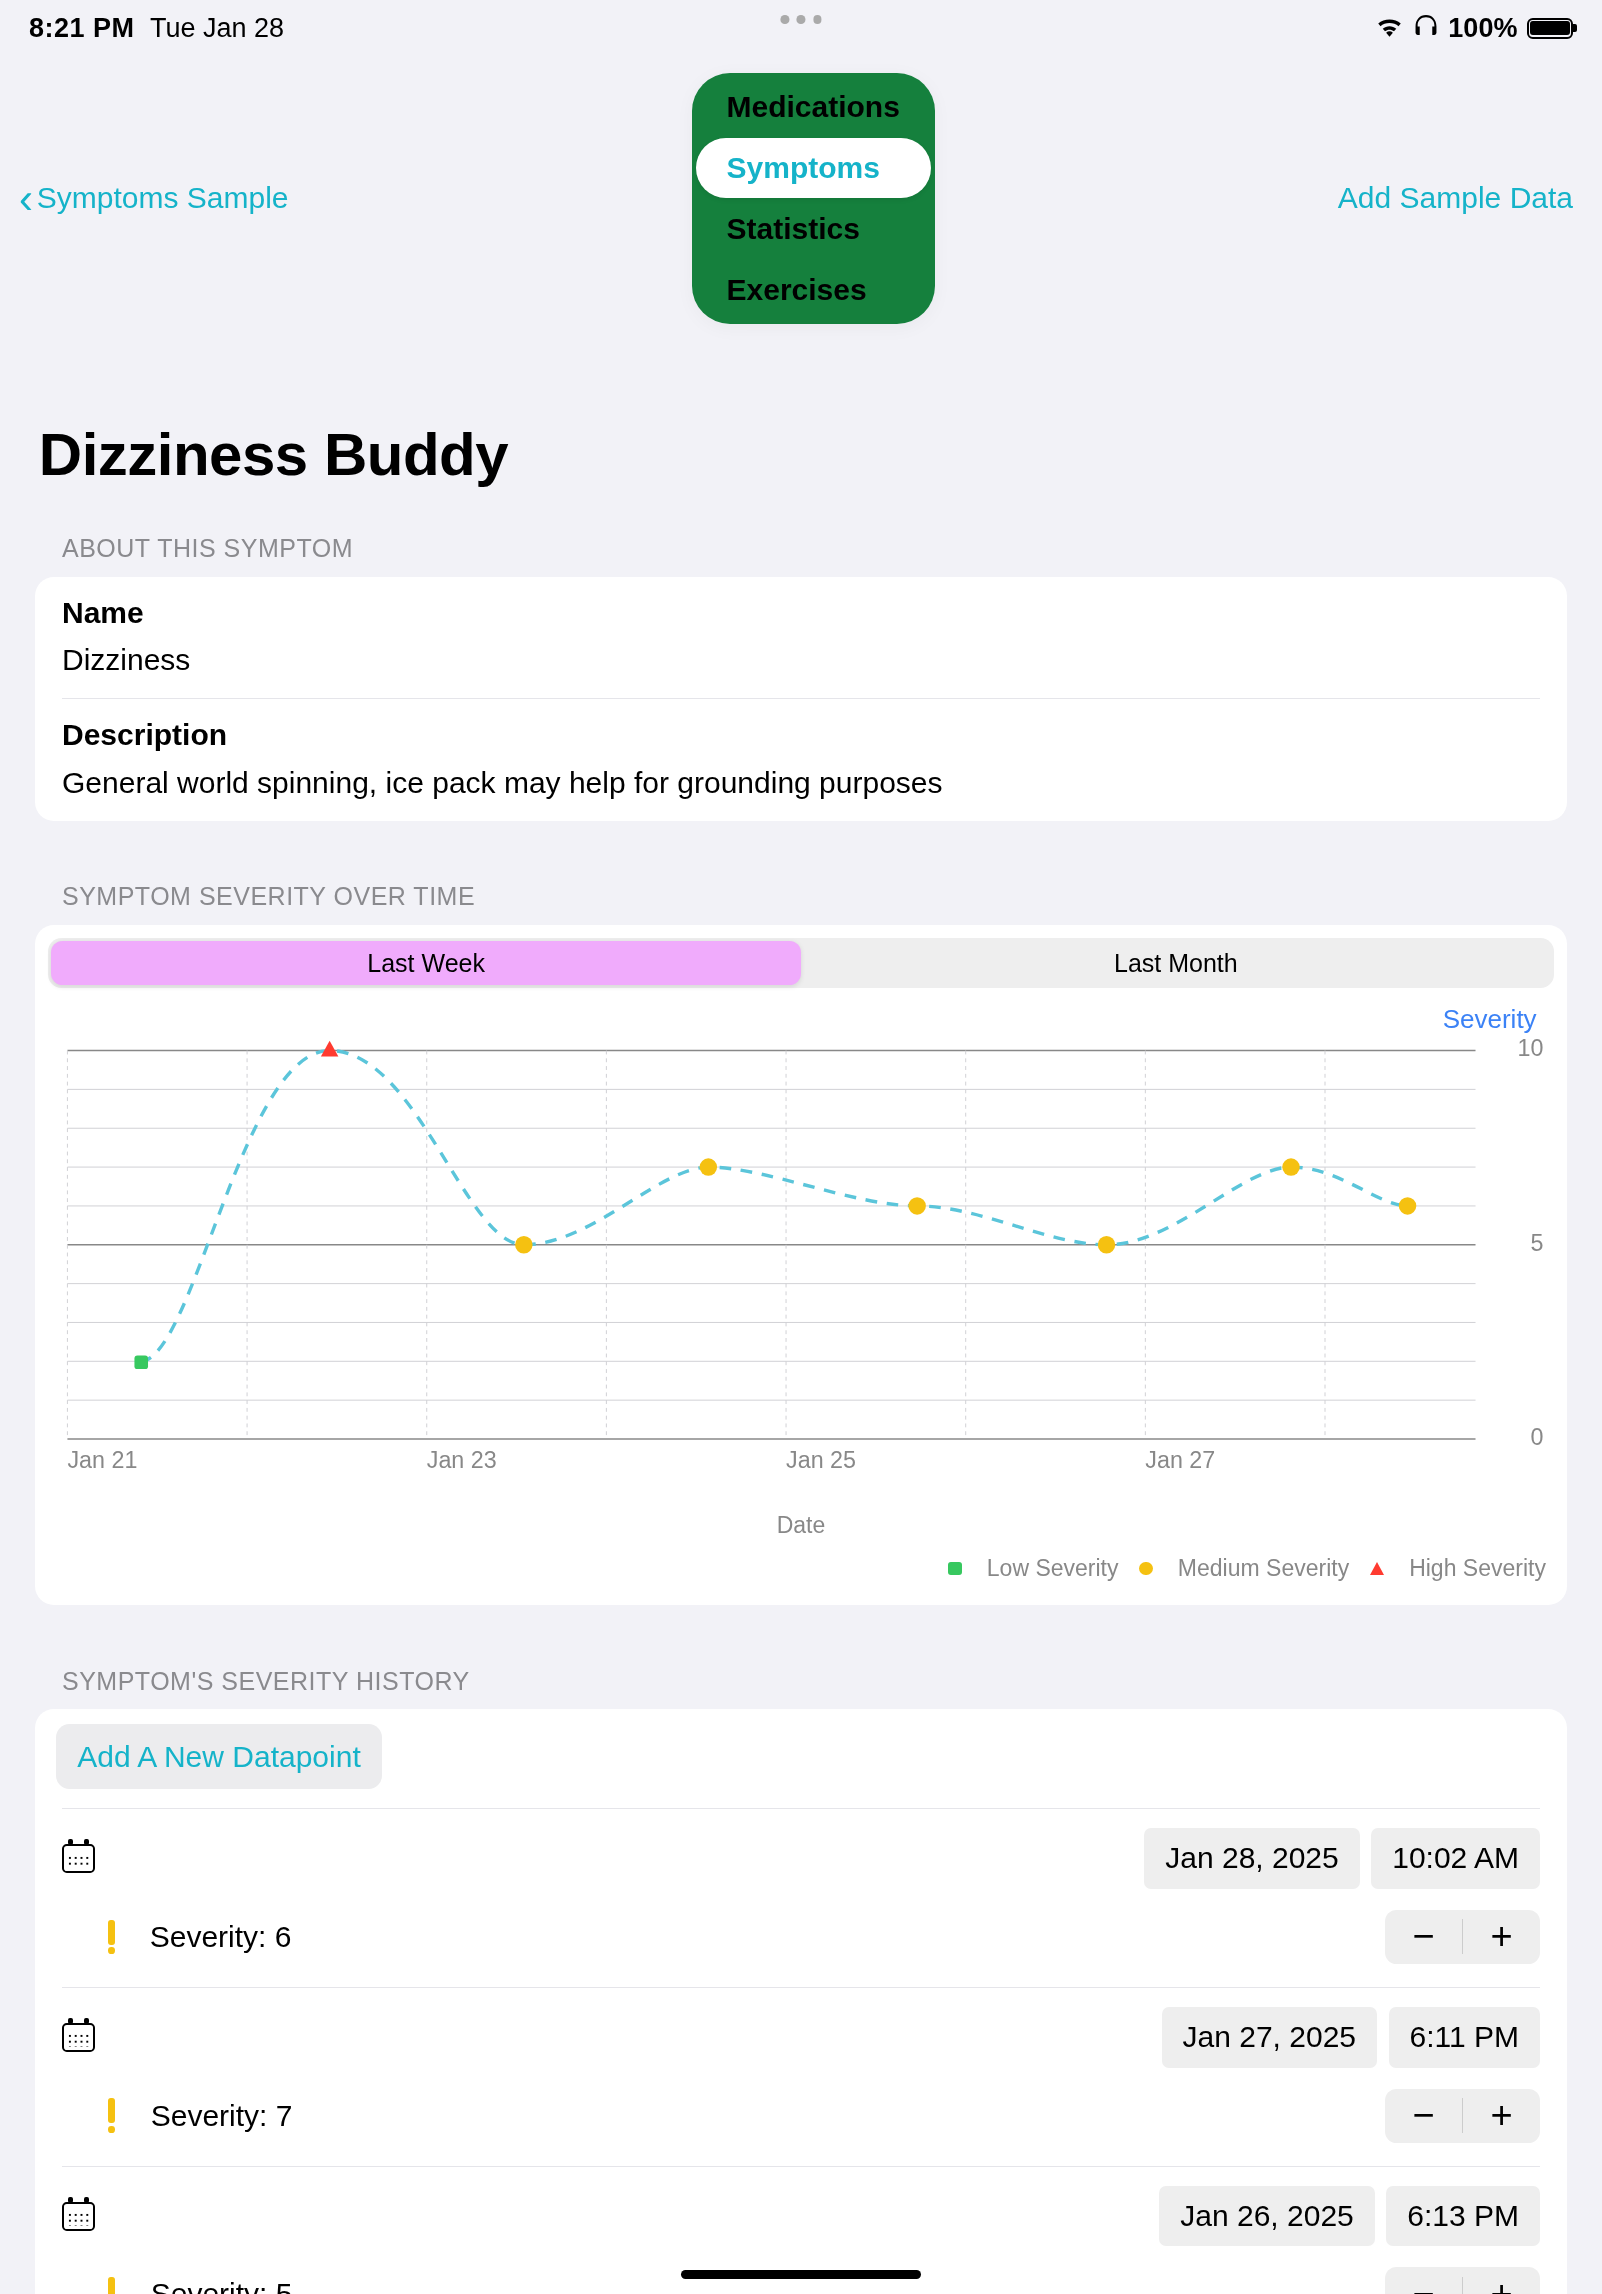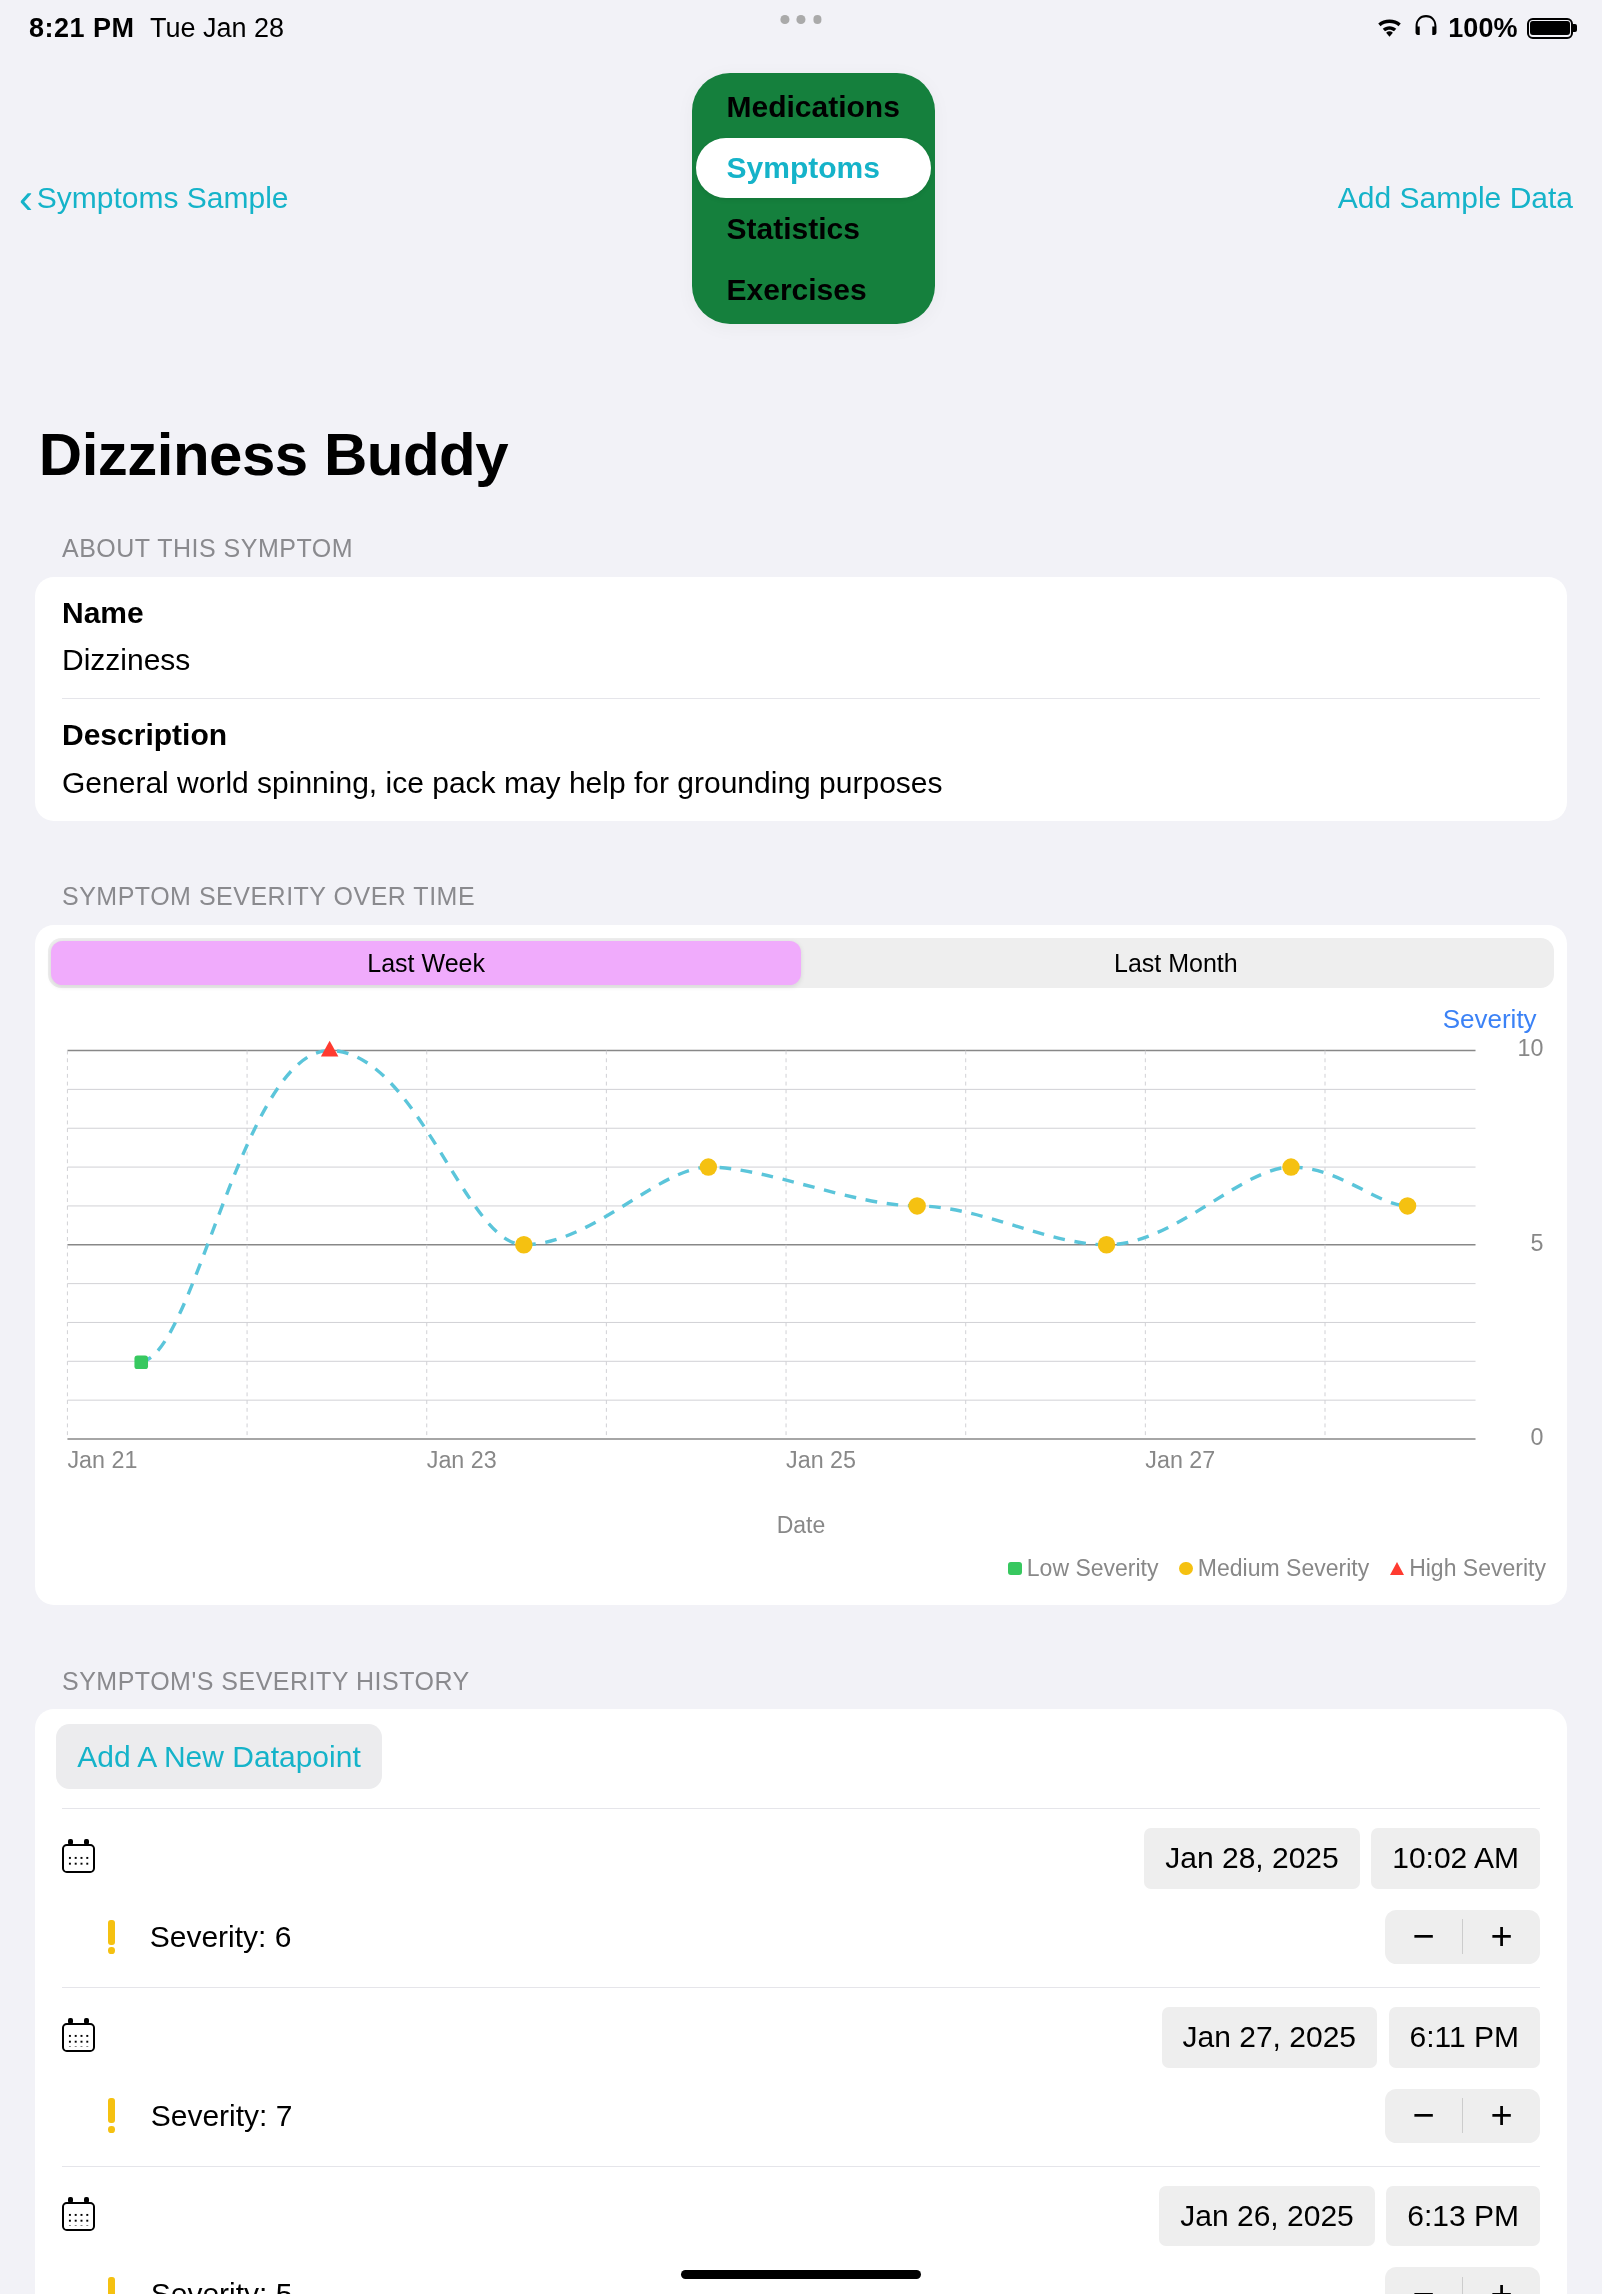--- a/index.html
+++ b/index.html
@@ -69,21 +69,21 @@
     .divider { height: 1px; background: #e5e5ea; }
 
     
     .chart-card { background: #fff; border-radius: 19px; padding: 13.4px; margin-bottom: 54px;}
     .range-seg { display:flex; background:#eee; border-radius:13.4px; padding:2.9px; margin-bottom:5.8px;}
     .range-item { flex:1; text-align:center; font-size:25px; padding:7.7px 0; font-weight:500; border-radius:11.5px;}
     .range-item.active { background:#f0abfc; box-shadow:0 1.9px 5.8px rgba(0,0,0,0.1);}
     .chart-container { position:relative; padding-top: 7.7px;}
     .chart-svg { width:100%; display:block; }
     .legend { display:flex; justify-content:flex-end; gap:21px; font-size:23px; color:#888; padding:7.7px 7.7px 9.6px 0;}
-    .legend-item { display:flex; align-items:center; gap:5px;}
+    .legend-item { display:flex; align-items:center; gap:25px;}
     .legend-sq { width:13.4px; height:13.4px; border-radius:2.9px; background:#37c85f;}
     .legend-dot { width:13.4px; height:13.4px; border-radius:50%; background:#f5c111;}
     .legend-tri { width:0;height:0;border-left:7.7px solid transparent;border-right:7.7px solid transparent;border-bottom:13.4px solid #ff3b30;}
 
     .xlabel-center { text-align:center; color:#888; font-size:23px; padding:5.8px 0 7.7px;}
     .ylabel-right { position:absolute; right:17px; top:9.6px; color:#3b82f6; font-size:26px;}
 
     
     .history-card { background:#fff; border-radius:19px; padding:0 27px 0 27px;}
     .add-btn { display:inline-block; background:#ececee; color:#15b3c9; font-size:30px; padding:15.4px 21px; border-radius:13.4px; margin:15.4px 0 0 -5.8px;}

